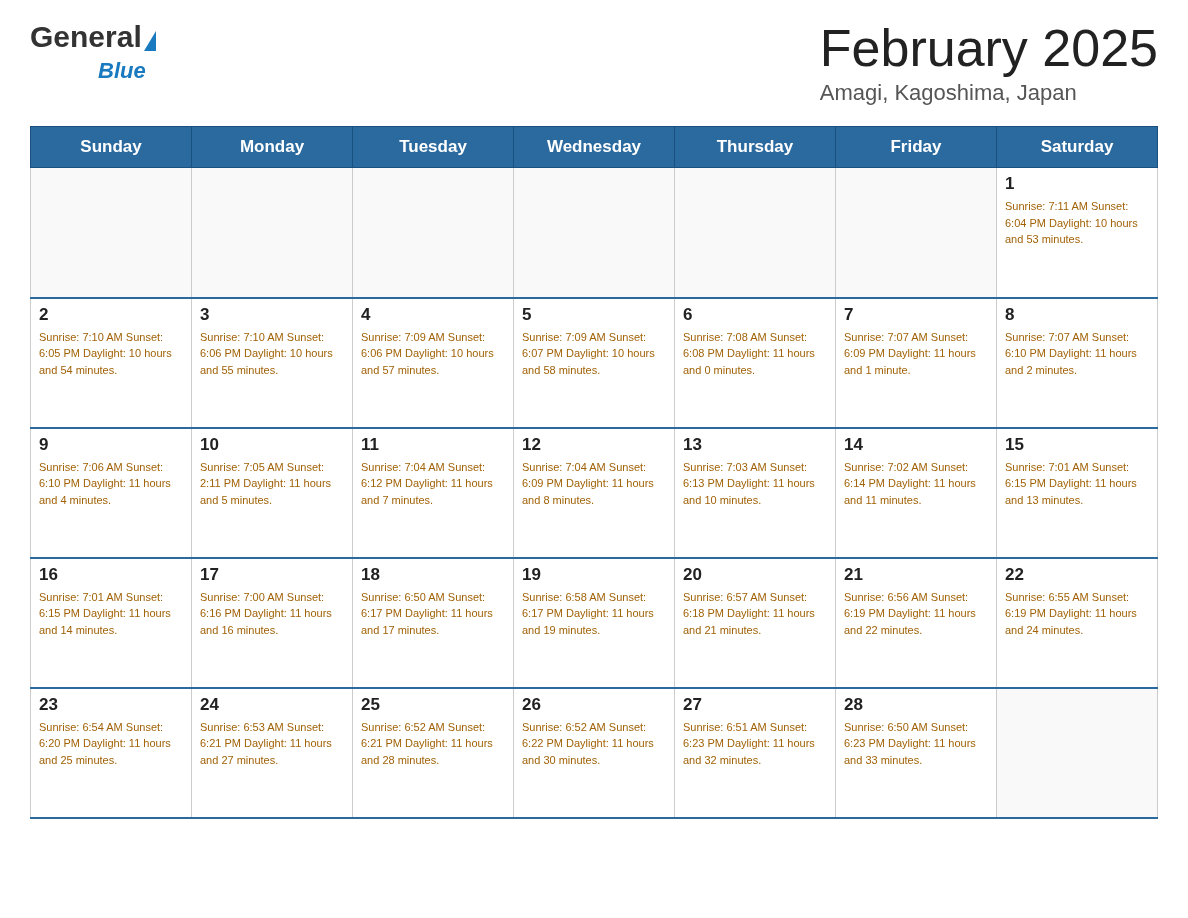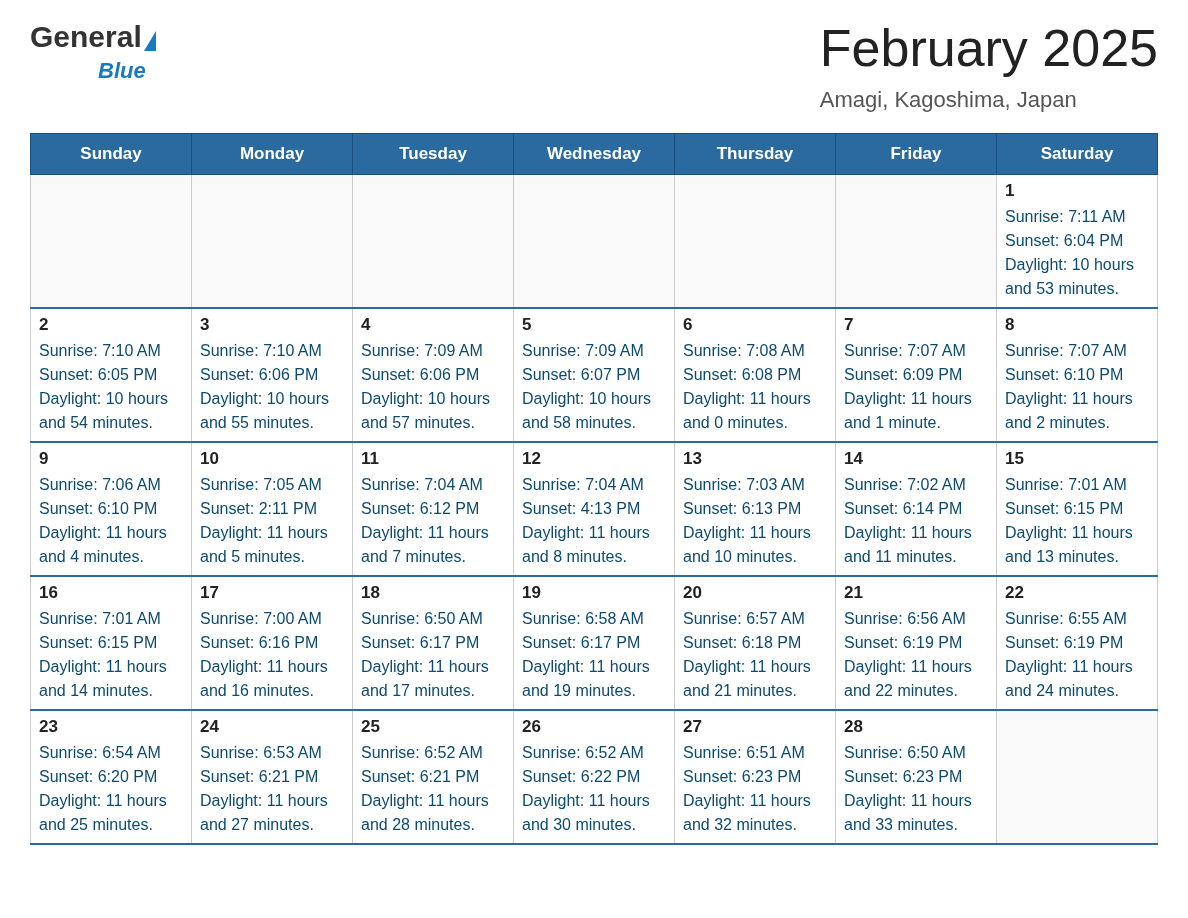--- a/index.html
+++ b/index.html
@@ -34,21 +34,21 @@
     }
     .calendar-title {
       font-size: 52px;
       font-weight: normal;
       color: #222;
       line-height: 1.1;
     }
     .calendar-subtitle {
       font-size: 22px;
       color: #555;
-      margin-top: 10px;
+      margin-top: 3px;
     }
     .calendar {
       width: 100%;
       border-collapse: collapse;
       border: 1px solid #aaa;
     }
     .calendar thead th {
       background-color: #2b6a9e;
       color: #fff;
       padding: 10px 8px;
@@ -68,22 +68,22 @@
     .calendar tbody tr {
       border-bottom: 2px solid #2b6a9e;
     }
     .day-num {
       font-size: 17px;
       font-weight: bold;
       color: #222;
       margin-bottom: 4px;
     }
     .day-info {
-      font-size: 16px;
-      color: #0c4a6e;
+      font-size: 11px;
+      color: #a16207;
       line-height: 1.5;
     }
     .empty-cell {
       background: #f9f9f9;
     }
     .logo-top {
       display: flex;
       align-items: center;
       gap: 0;
     }
@@ -229,21 +229,21 @@
         <td>
           <div class="day-num">11</div>
           <div class="day-info">Sunrise: 7:04 AM
 Sunset: 6:12 PM
 Daylight: 11 hours
 and 7 minutes.</div>
         </td>
         <td>
           <div class="day-num">12</div>
           <div class="day-info">Sunrise: 7:04 AM
-Sunset: 4:13 PM
+Sunset: 6:09 PM
 Daylight: 11 hours
 and 8 minutes.</div>
         </td>
         <td>
           <div class="day-num">13</div>
           <div class="day-info">Sunrise: 7:03 AM
 Sunset: 6:13 PM
 Daylight: 11 hours
 and 10 minutes.</div>
         </td>

